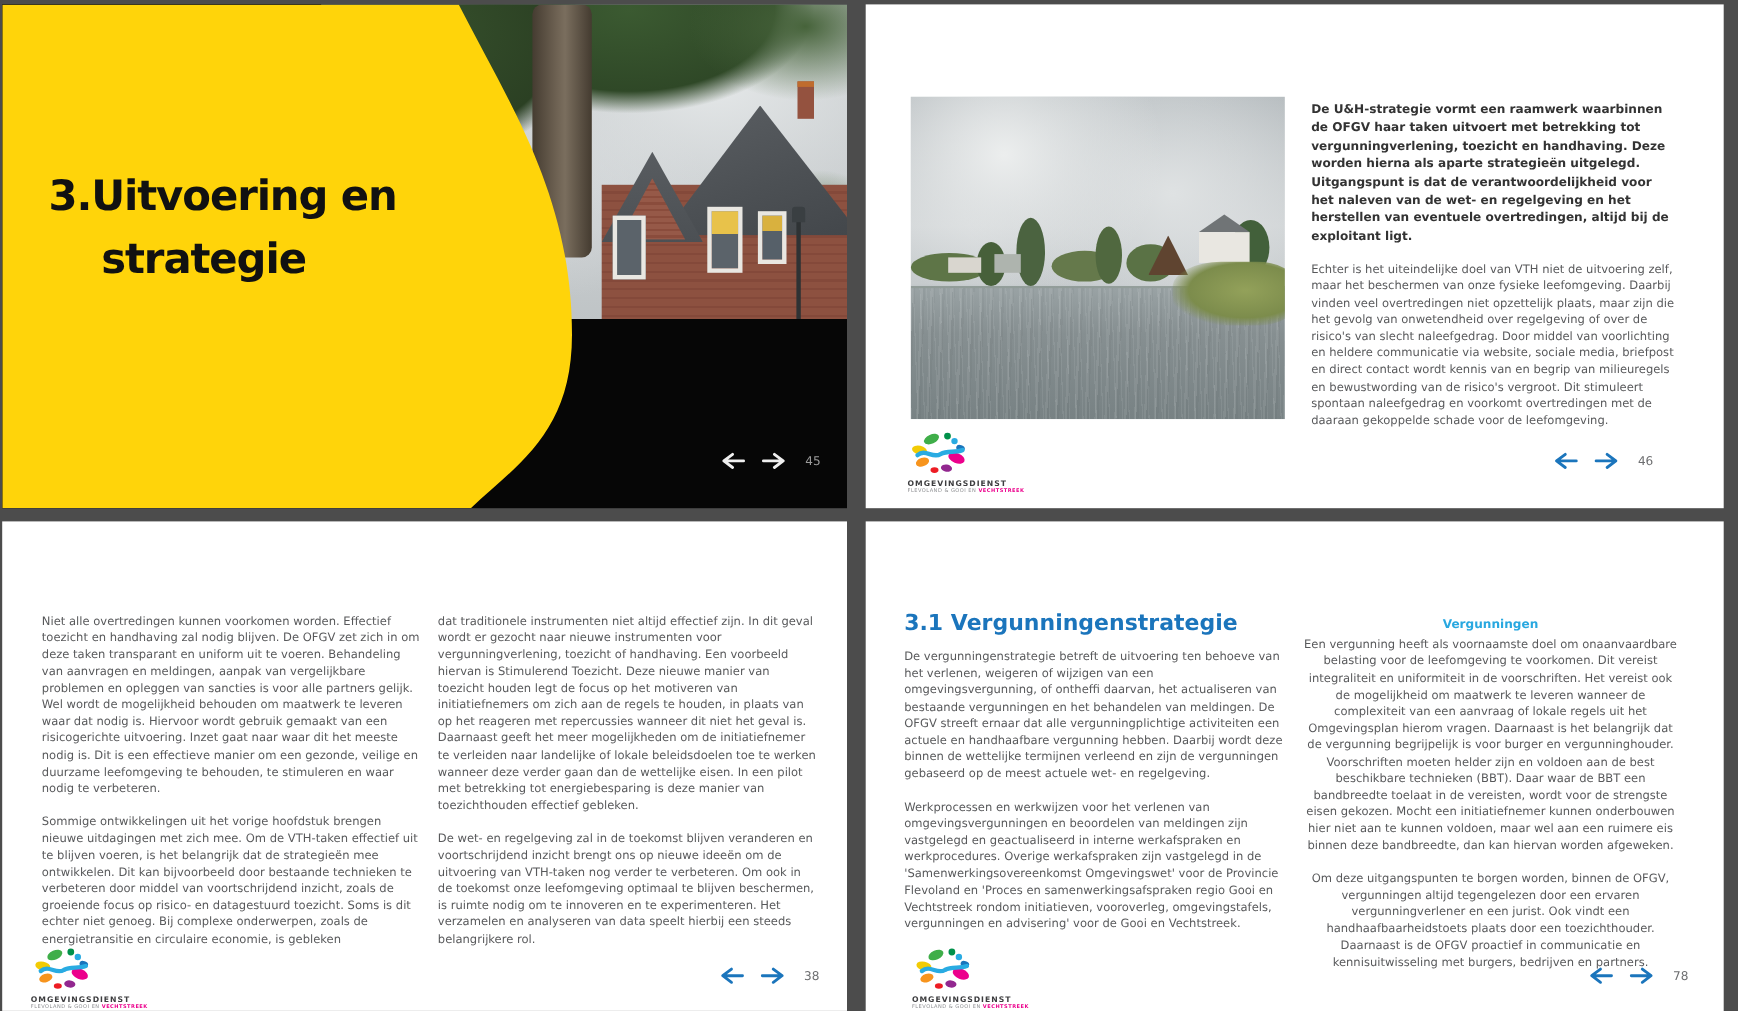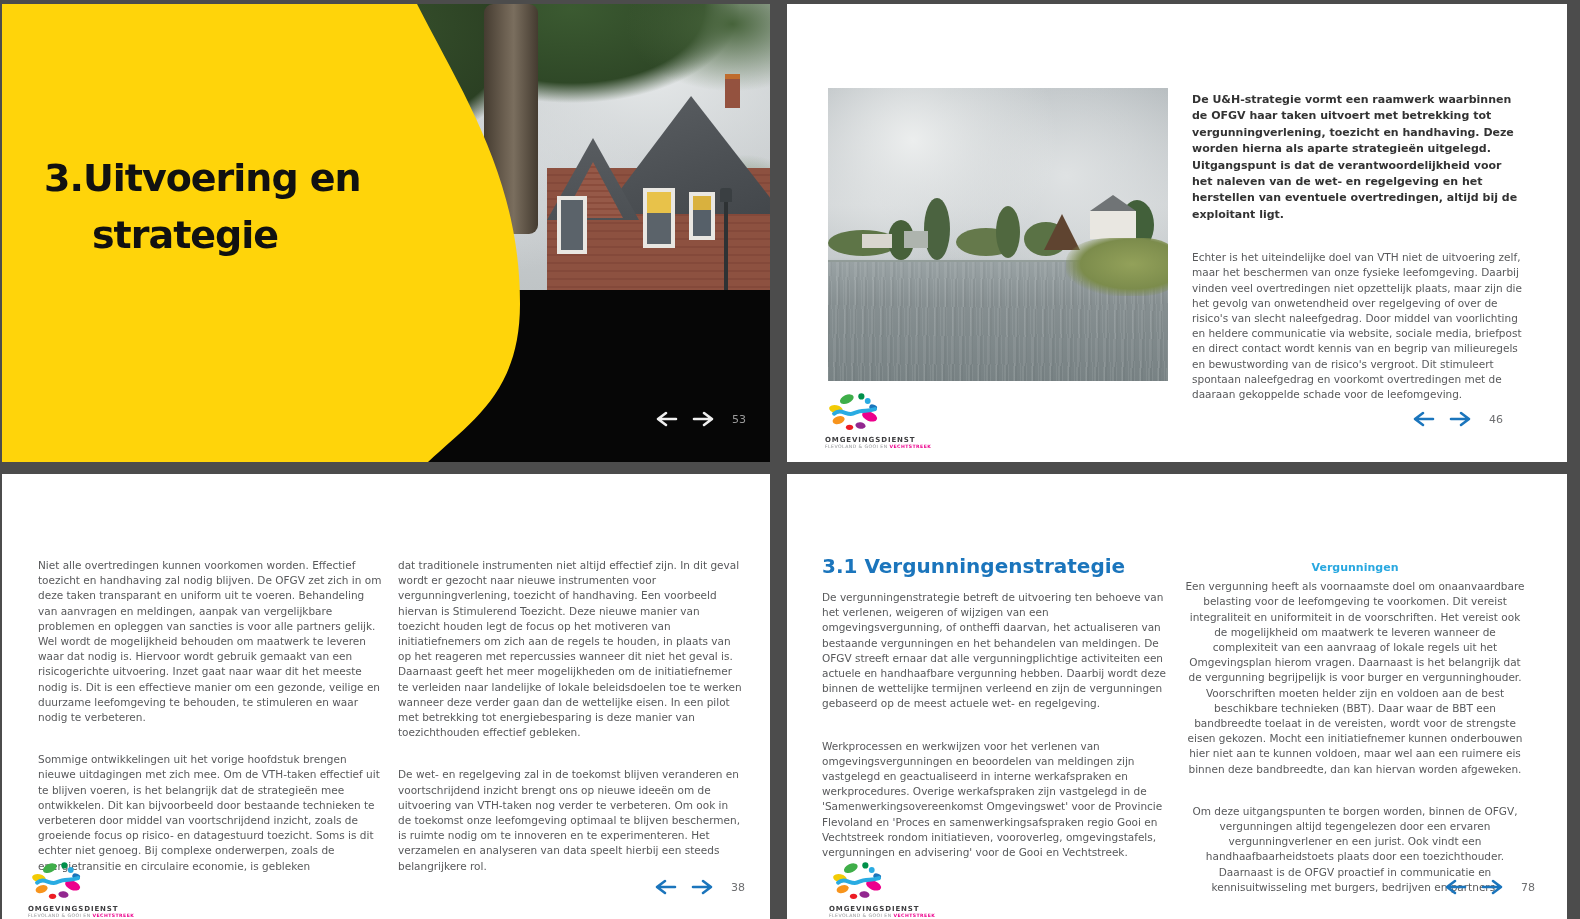--- a/index.html
+++ b/index.html
@@ -52,21 +52,21 @@
   .lamp { position:absolute; left:432px; top:196px; width:4px; height:90px; background:#2e3234; }
   .lamp:before { content:""; position:absolute; left:-4px; top:-12px; width:12px; height:14px;
     background:#3a3f42; border-radius:3px 3px 0 0; }
   .yellow-blob { position:absolute; left:0; top:0; z-index:2; display:block; }
   .cover-title { position:absolute; left:42px; top:146px; z-index:3;
     font-size:38px; font-weight:bold; color:#111111; line-height:57px; letter-spacing:-1px; }
   .cover-title .ln2 { margin-left:48px; }
 
   
   .bodycol { position:absolute; font-size:10.5px; line-height:15.2px; color:#58595b; }
-  .bodycol p + p { margin-top:27px; }
+  .bodycol p + p { margin-top:15px; }
   .intro-bold { font-size:11px; line-height:16.4px; font-weight:bold; color:#333333; }
   .h-blue { font-size:20px; font-weight:bold; color:#1b75bc; letter-spacing:0; }
   .sub-blue { font-size:11px; font-weight:bold; color:#29a8e0; margin-bottom:4px; }
 
   
   .photo-lake { position:absolute; left:41px; top:84px; width:340px; height:293px; overflow:hidden;
     background:
       radial-gradient(ellipse at 25% 18%, #eceeee 0%, rgba(236,238,238,0) 40%),
       radial-gradient(ellipse at 70% 30%, #dfe2e3 0%, rgba(223,226,227,0) 45%),
       radial-gradient(ellipse at 50% 8%,  #b9bfc2 0%, rgba(185,191,194,0) 55%),
@@ -135,21 +135,21 @@
       <div>3.Uitvoering en</div>
       <div class="ln2">strategie</div>
     </div>
     <div class="nav nav-dark" style="left:652px; top:406px;">
       <svg class="arrow-btn" width="24" height="18" viewBox="0 0 24 18">
         <path d="M22 9 H6 M12 3 L4 9 L12 15" stroke="#efefef" stroke-width="2.6" fill="none" stroke-linecap="round" stroke-linejoin="round"></path>
       </svg>
       <svg class="arrow-btn" width="24" height="18" viewBox="0 0 24 18">
         <path d="M2 9 H18 M12 3 L20 9 L12 15" stroke="#efefef" stroke-width="2.6" fill="none" stroke-linecap="round" stroke-linejoin="round"></path>
       </svg>
-      <span class="num">53</span>
+      <span class="num">45</span>
     </div>
   </div>
 
   <div class="page" id="page46">
     <div class="photo-lake">
       <div class="treeline">
         <div class="tl-blob" style="left:0; top:14px; width:70px; height:26px; background:#5e7547;"></div>
         <div class="tl-blob" style="left:60px; top:4px; width:26px; height:40px; background:#47603a;"></div>
         <div class="tl-blob" style="left:96px; top:-18px; width:26px; height:62px; background:#4b6340;"></div>
         <div class="tl-blob" style="left:128px; top:12px; width:60px; height:28px; background:#65794b;"></div>

